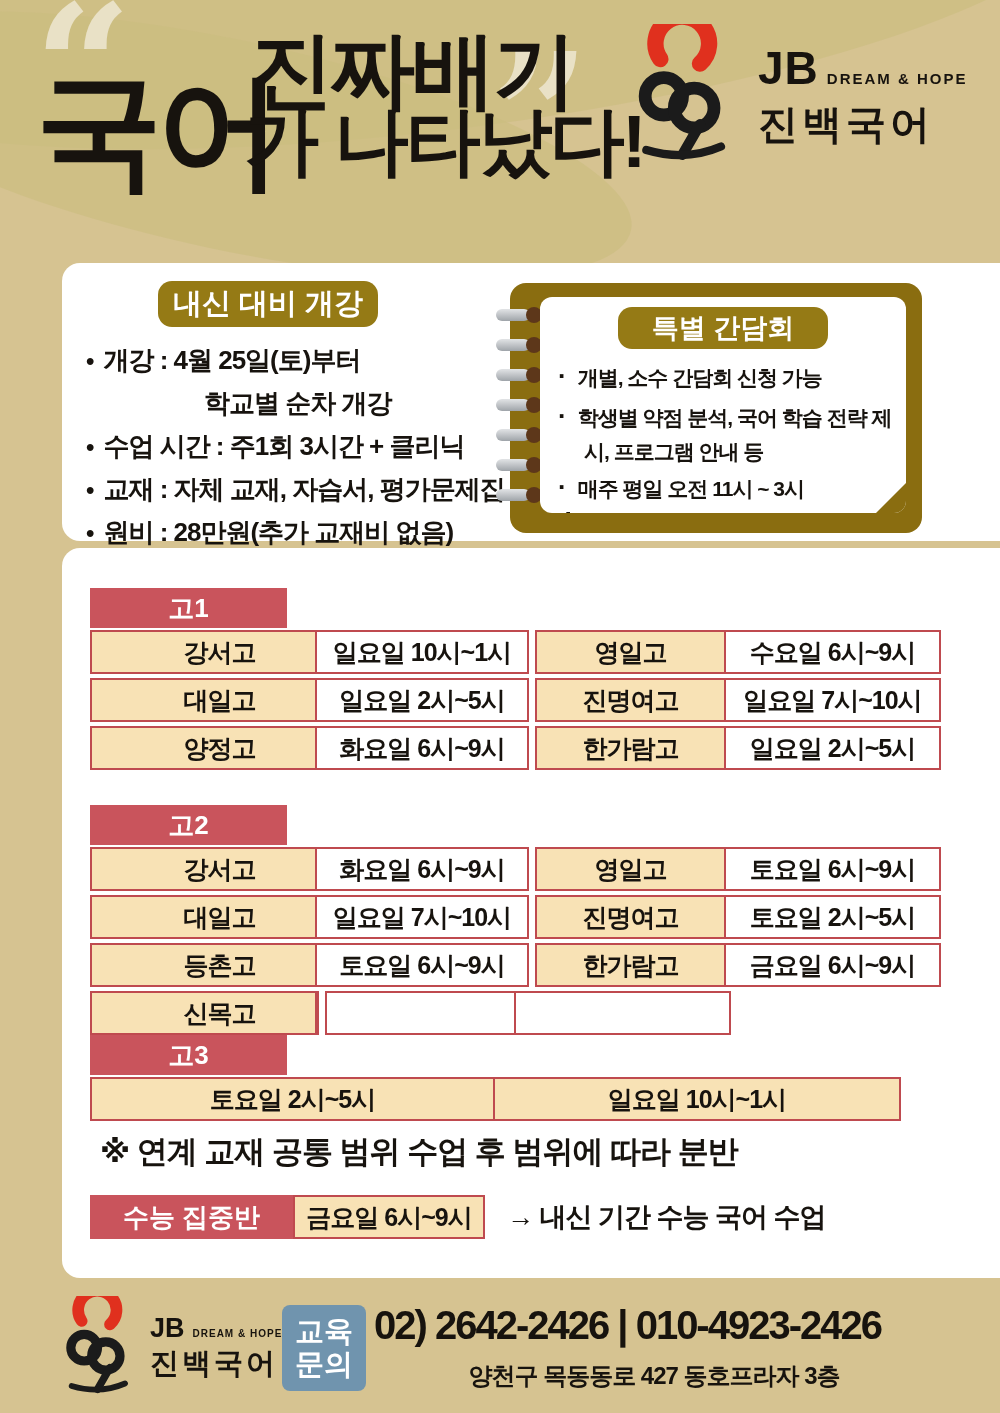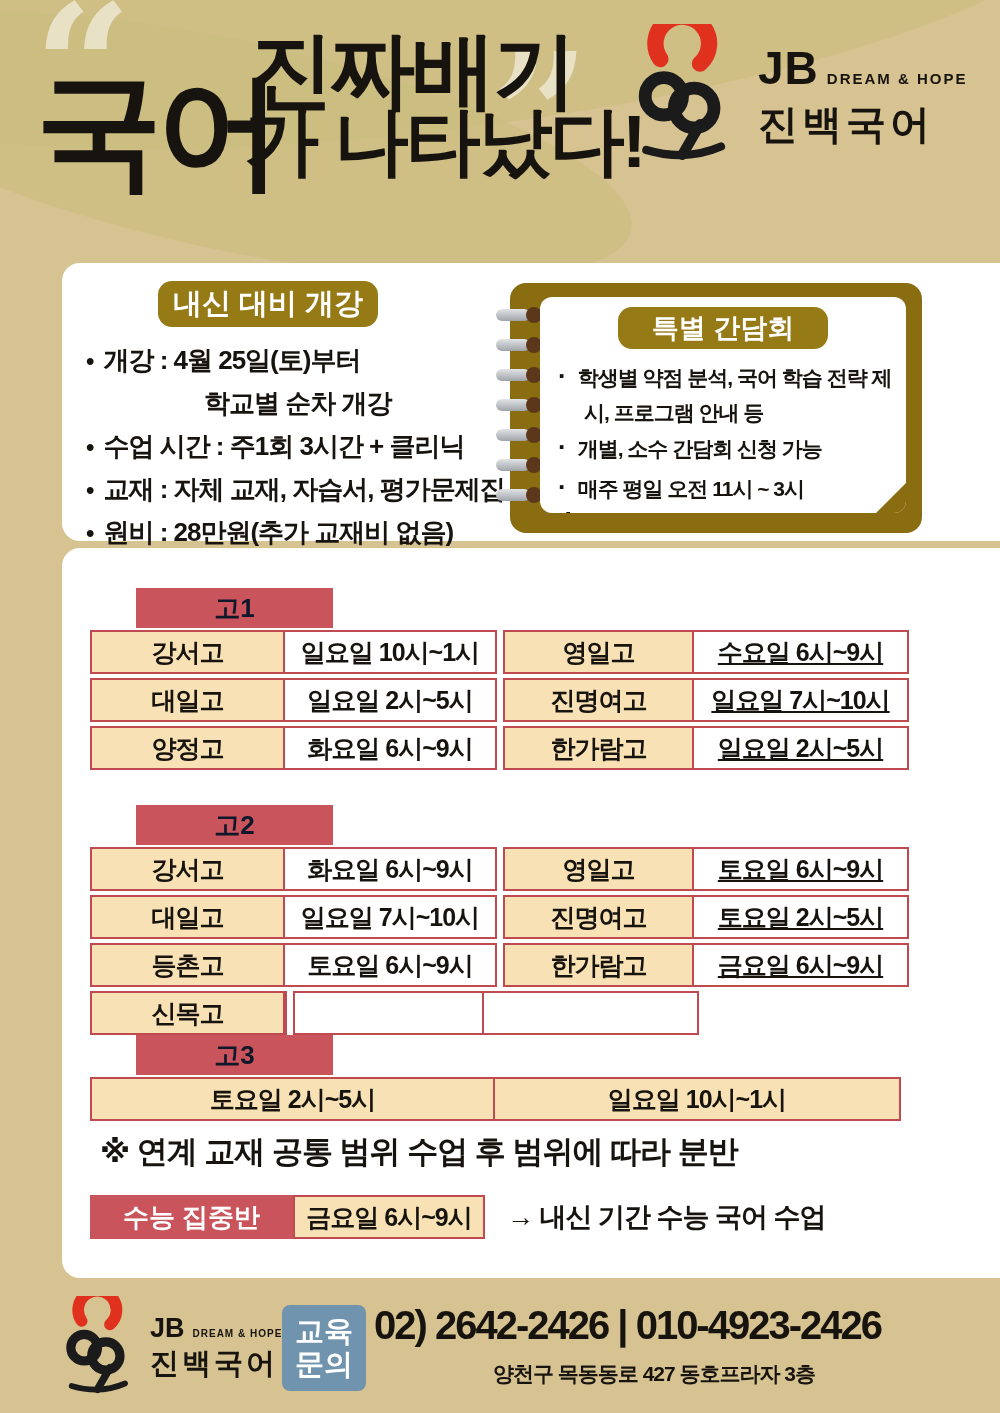--- a/index.html
+++ b/index.html
@@ -46,50 +46,50 @@
     border-bottom:30px solid #8a6d10; border-left:30px solid transparent;}
   .ring{position:absolute; left:-14px; width:50px; height:15px;}
   .ring .bar{position:absolute; left:0; top:2px; width:34px; height:12px; border-radius:6px;
     background:linear-gradient(#e2e4e6,#9fa4a9);}
   .ring .knob{position:absolute; left:30px; top:0; width:16px; height:16px; border-radius:50%; background:#5d371a;}
   .badge2{position:absolute; left:50%; transform:translateX(-50%); top:10px; width:210px; height:42px; font-size:27px;}
   .nb-list{position:absolute; left:18px; right:8px; top:60px; font-size:21px; font-weight:bold; letter-spacing:-1px;}
   .nline{padding-left:26px; text-indent:-26px; line-height:1.52;}
   .nline .d::before{content:"·"; font-size:26px; margin-right:12px;}
   
-  .tab{position:absolute; left:28px; width:197px; height:40px; background:#c9545c; color:#0f172a;
-    font-weight:bold; font-size:26px; display:flex; align-items:center; justify-content:center;margin-left:46px;}
+  .tab{position:absolute; left:28px; width:197px; height:40px; background:#c9545c; color:#ffffff;
+    font-weight:bold; font-size:26px; display:flex; align-items:center; justify-content:center;}
   .srow{position:absolute; left:28px; display:flex; gap:6px;}
   .pair{display:flex; border:2px solid #bf4a4f; background:#fff;}
   .c{height:40px; display:flex; align-items:center; justify-content:center;
      font-weight:bold; font-size:25px; letter-spacing:-1px;}
   .c.sch{background:#f8e2b5; border-right:2px solid #bf4a4f;}
   .c.tim{background:#fff;}
-  .w1{width:191px;} .w2{width:210px;} .w3{width:187px;} .w4{width:213px;text-decoration:underline;}
+  .w1{width:191px;padding-left:32px;} .w2{width:210px;} .w3{width:187px;} .w4{width:213px;}
   .g3a{width:401px; background:#f8e2b5; border-right:2px solid #bf4a4f;}
   .g3b{width:404px; background:#f8e2b5;}
   .note3{position:absolute; left:38px; top:583px; font-size:31px; font-weight:bold; letter-spacing:-1px;}
   .snrow{position:absolute; left:28px; top:647px; display:flex; align-items:center;}
   .sn-label{width:203px; height:44px; background:#c9545c; color:#ffffff; font-weight:bold; font-size:26px;
     display:flex; align-items:center; justify-content:center;}
   .sn-time{border:2px solid #bf4a4f;}
   .sn-time .c{width:188px; background:#f8e2b5;}
   .sn-desc{margin-left:22px; font-size:27px; font-weight:bold; letter-spacing:-1px;}
   
   .brand-foot{left:58px; top:1296px; gap:8px;}
   .brand-foot .jb{font-size:27px; font-weight:900;}
   .brand-foot .tag{font-size:10px; font-weight:bold; letter-spacing:1px;}
   .brand-foot .nm{font-size:29px; font-weight:900; letter-spacing:3px;}
   .contact-badge{position:absolute; left:282px; top:1305px; width:84px; height:86px;
     background:#7094ae; border-radius:8px; color:#fff; font-weight:900; font-size:29px;
     display:flex; flex-direction:column; align-items:center; justify-content:center; line-height:1.15;}
   .phone{position:absolute; left:374px; top:1303px; width:578px; font-size:40px; font-weight:900;
     letter-spacing:-2px; white-space:nowrap;}
   .address{position:absolute; left:374px; top:1360px; width:560px; text-align:center;
-    font-size:21px; font-weight:bold; letter-spacing:-1px;}
+    font-size:24px; font-weight:bold; letter-spacing:-1px;}
 </style>
 </head>
 <body>
 
 <div class="page">
 
   <div class="stroke stroke1"></div>
   <div class="stroke stroke2"></div>
   <div class="quote open">“</div>
   <div class="quote close">”</div>
@@ -165,22 +165,22 @@
           <span class="bar"></span>
           <span class="knob"></span>
         </div>
       <div class="ring" style="top:204px">
           <span class="bar"></span>
           <span class="knob"></span>
         </div>
       <div class="nb-page">
         <div class="badge badge2">특별 간담회</div>
         <div class="nb-list">
+          <div class="nline"><span class="d"></span><span>개별, 소수 간담회 신청 가능</span></div>
           <div class="nline"><span class="d"></span><span>학생별 약점 분석, 국어 학습 전략 제시, 프로그램 안내 등</span></div>
-          <div class="nline"><span class="d"></span><span>개별, 소수 간담회 신청 가능</span></div>
           <div class="nline"><span class="d"></span><span>매주 평일 오전 11시 ~ 3시</span></div>
           <div class="nline">※ 예약 시 진행됩니다. 예약 바랍니다.</div>
         </div>
         <div class="nb-fold"></div>
       </div>
     </div>
   </div>
 
   <div class="wbox box2">
 

